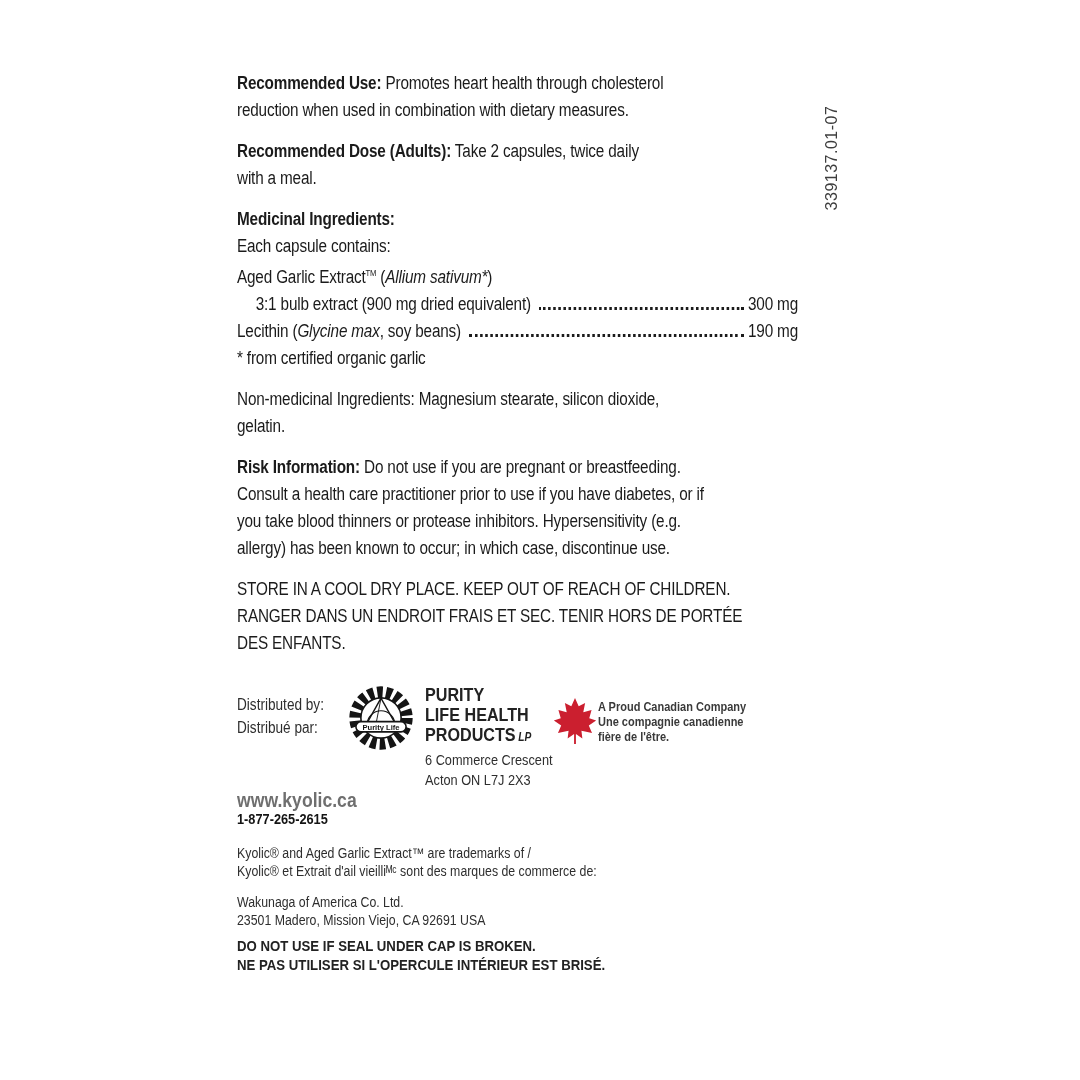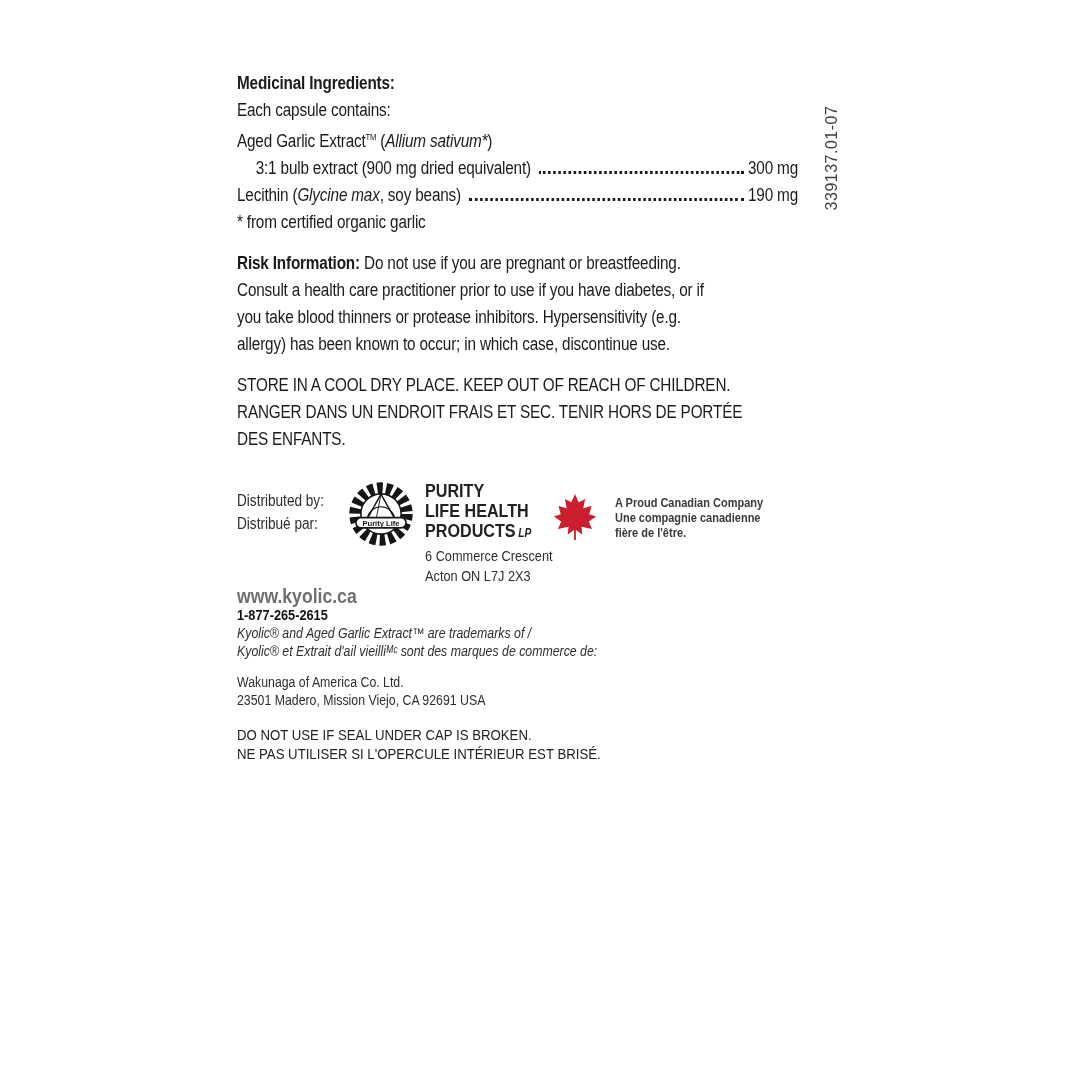--- a/index.html
+++ b/index.html
@@ -55,73 +55,85 @@
     transform:scaleX(0.85); transform-origin:0 0; white-space:nowrap; }
   .logo-wrap { width:66px; height:66px; flex:0 0 66px;text-decoration:underline; }
   .company-col { margin-left:11px; width:118px; flex:0 0 118px; }
   .company-line { font-size:19px; line-height:20px; font-weight:700; color:#222;
     transform:scaleX(0.85); transform-origin:0 0; white-space:nowrap; }
   .company-suffix { font-size:12px; font-style:italic; font-weight:700; margin-left:3px; }
   .address-line { font-size:15px; line-height:19px; margin-top:1px; color:#2e2e2e;
     transform:scaleX(0.85); transform-origin:0 0; white-space:nowrap; }
   .addr-gap { margin-top:3px; }
   .leaf-wrap { margin-left:9px; padding-top:12px; flex:0 0 46px; }
-  .canadian-col { margin-left:17px; padding-top:15px; }
+  .canadian-col { padding-top:15px; }
   .canadian-line { font-size:12.5px; line-height:15px; font-weight:700; color:#3a3a3a;
     transform:scaleX(0.88); transform-origin:0 0; white-space:nowrap; }
 
   
   .website { font-size:20px; line-height:22px; font-weight:700; color:#6f6f6f;
     margin-top:4px; transform:scaleX(0.88); transform-origin:0 0; white-space:nowrap; }
   .phone { font-size:14.5px; line-height:17px; font-weight:700; color:#141414;
     transform:scaleX(0.88); transform-origin:0 0; white-space:nowrap; }
-  .tm-block { margin-top:0;font-style:italic; }
+  .tm-block { margin-top:16px; }
   .small-line { font-size:14px; line-height:18px; color:#2e2e2e;
     transform:scaleX(0.88); transform-origin:0 0; white-space:nowrap; }
   .manu-block { margin-top:13px; }
-  .seal-block { margin-top:16px; }
+  .seal-block { margin-top:7px;font-weight:bold; }
   .seal-line { font-size:15px; line-height:19px; color:#222;
     transform:scaleX(0.88); transform-origin:0 0; white-space:nowrap; }
 
   .vertical-code {
     position:absolute;
     left:832px; top:158px;
     transform:translate(-50%,-50%) rotate(-90deg);
     font-size:16px;
     letter-spacing:0.5px;
     color:#3d3d3d;
     white-space:nowrap;
   }
 </style>
 </head>
 <body>
 
 <div>
 
   <div class="main-col">
 
-
+    <div class="para">
+      <div class="line"><span class="bold">Recommended Use:</span><span> Promotes heart health through cholesterol</span></div>
+      <div class="line">reduction when used in combination with dietary measures.</div>
+    </div>
+
+    <div class="para">
+      <div class="line"><span class="bold">Recommended Dose (Adults):</span><span> Take 2 capsules, twice daily</span></div>
+      <div class="line">with a meal.</div>
+    </div>
 
     <div class="para">
       <div class="line bold">Medicinal Ingredients:</div>
       <div class="line">Each capsule contains:</div>
       <div class="line"><span>Aged Garlic Extract</span><sup class="tm">TM</sup><span> (</span><span class="italic">Allium sativum*</span><span>)</span></div>
       <div class="ing-row">
         <span class="ing-name indent">3:1 bulb extract (900 mg dried equivalent)</span>
         <span class="dots"></span>
         <span class="amount">300 mg</span>
       </div>
       <div class="ing-row">
         <span class="ing-name"><span>Lecithin (</span><span class="italic">Glycine max</span><span>, soy beans)</span></span>
         <span class="dots"></span>
         <span class="amount">190 mg</span>
       </div>
       <div class="line">* from certified organic garlic</div>
     </div>
 
+    <div class="para">
+      <div class="line">Non-medicinal Ingredients: Magnesium stearate, silicon dioxide,</div>
+      <div class="line">gelatin.</div>
+    </div>
 
     <div class="para">
       <div class="line"><span class="bold">Risk Information:</span><span> Do not use if you are pregnant or breastfeeding.</span></div>
       <div class="line">Consult a health care practitioner prior to use if you have diabetes, or if</div>
       <div class="line">you take blood thinners or protease inhibitors. Hypersensitivity (e.g.</div>
       <div class="line">allergy) has been known to occur; in which case, discontinue use.</div>
     </div>
 
 
     <div class="para">

